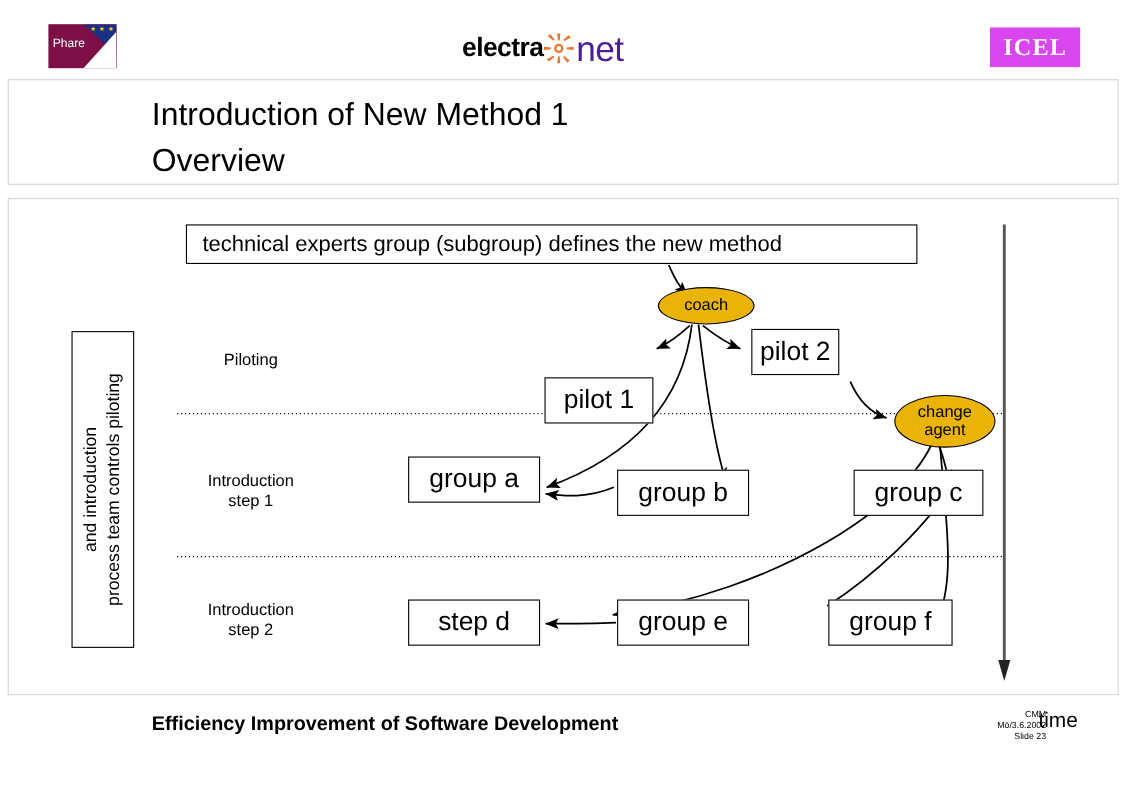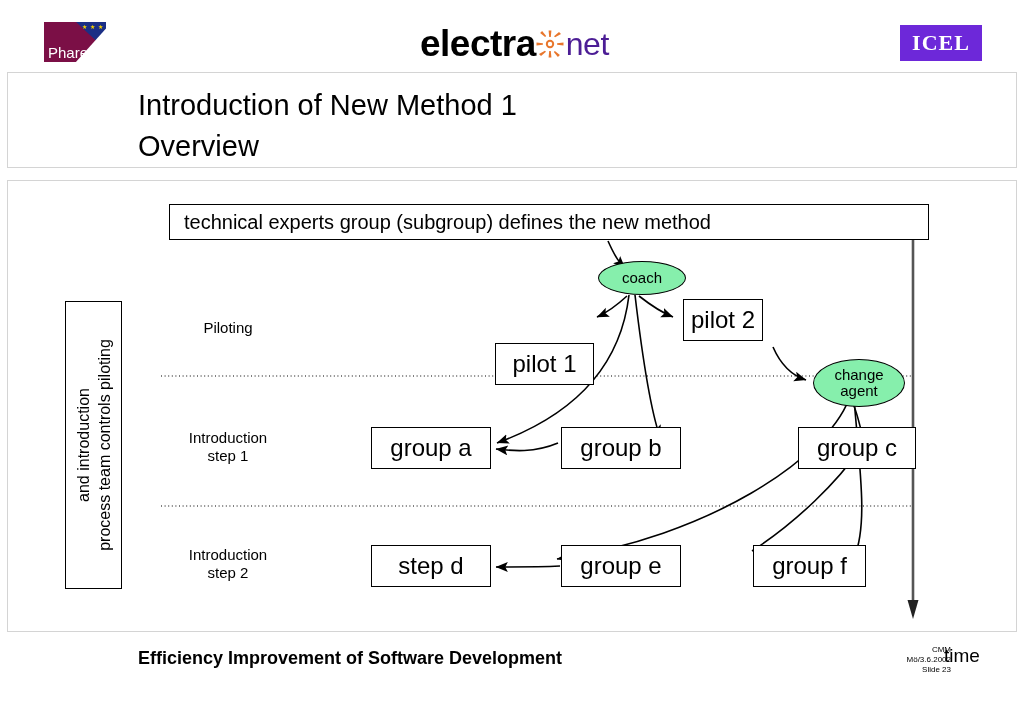--- a/index.html
+++ b/index.html
@@ -25,23 +25,23 @@
     left: 44px;
     top: 22px;
     width: 62px;
     height: 40px;
     background: #7b0f46;
     overflow: hidden;
   }
   .logo-phare .phare-text {
     position: absolute;
     left: 4px;
-    bottom: 1px;
+    bottom: 14px;
     color: #ffffff;
-    font-size: 15px;
+    font-size: 11px;
     letter-spacing: 0px;
     line-height: 16px;
   }
   .logo-phare .eu-corner {
     position: absolute;
     right: 0;
     top: 0;
     width: 30px;
     height: 28px;
     background: #1b2f85;
@@ -71,21 +71,21 @@
 
   .logo-electra {
     position: absolute;
     left: 420px;
     top: 24px;
     height: 40px;
     display: flex;
     align-items: center;
   }
   .logo-electra .lg-electra {
-    font-size: 37px;
+    font-size: 24px;
     font-weight: bold;
     letter-spacing: -0.5px;
     color: #000000;
   }
   .logo-electra .lg-burst {
     display: inline-block;
     position: relative;
     width: 28px;
     height: 28px;
     margin: 0 2px 0 0;
@@ -96,21 +96,21 @@
     color: #4c1d95;
     letter-spacing: -0.5px;
   }
 
   .logo-icel {
     position: absolute;
     right: 42px;
     top: 25px;
     width: 82px;
     height: 36px;
-    background: #6d28d9;
+    background: #d946ef;
     color: #ffffff;
     font-family: "Liberation Serif", serif;
     font-size: 22px;
     font-weight: bold;
     letter-spacing: 1px;
     display: flex;
     align-items: center;
     justify-content: center;
   }
 
@@ -161,21 +161,21 @@
     white-space: nowrap;
   }
   .dbox.wide {
     font-size: 20px;
     justify-content: flex-start;
     padding-left: 8px;
   }
   .ellipse {
     position: absolute;
     border: 1.3px solid #000000;
-    background: #86efac;
+    background: #eab308;
     border-radius: 50%;
     box-sizing: border-box;
     display: flex;
     align-items: center;
     justify-content: center;
     text-align: center;
     font-size: 15px;
     line-height: 16px;
     color: #000000;
   }
@@ -313,39 +313,39 @@
 
       <path d="M846,218 C852,290 860,344 846,377" stroke="#000000" stroke-width="1.6" fill="none" marker-end="url(#ah)"></path>
 
       <path d="M550,262 C526,272 505,270 488,268" stroke="#000000" stroke-width="1.6" fill="none" marker-end="url(#ah)"></path>
 
       <path d="M744,370 C790,340 830,300 852,268" stroke="#000000" stroke-width="1.6" fill="none"></path>
 
       <path d="M552,385 C530,386 510,386 488,386" stroke="#000000" stroke-width="1.6" fill="none" marker-end="url(#ah)"></path>
     </svg>
 
-    <div class="dbox wide" style="left:161px; top:23px; width:760px; height:36px;padding-left:14px;">technical experts group (subgroup) defines the new method</div>
+    <div class="dbox wide" style="left:161px; top:23px; width:665px; height:36px;padding-left:14px;">technical experts group (subgroup) defines the new method</div>
 
     <div class="ellipse" style="left:590px; top:80px; width:88px; height:34px;">coach</div>
 
     <div class="ellipse" style="left:805px; top:178px; width:92px; height:48px; white-space:pre-line;">change
 agent</div>
 
     <div class="phase-label" style="left:160px; top:138px; width:120px;">Piloting</div>
     <div class="phase-label" style="left:155px; top:248px; width:130px;">Introduction
 step 1</div>
     <div class="phase-label" style="left:155px; top:365px; width:130px;">Introduction
 step 2</div>
 
     <div class="dbox" style="left:487px; top:118px; width:99px; height:42px;margin-top:44px;">pilot 1</div>
     <div class="dbox" style="left:675px; top:118px; width:80px; height:42px;">pilot 2</div>
 
-    <div class="dbox" style="left:363px; top:246px; width:120px; height:42px;">group a</div>
+    <div class="dbox" style="left:363px; top:234px; width:120px; height:42px;">group a</div>
     <div class="dbox" style="left:553px; top:246px; width:120px; height:42px;">group b</div>
-    <div class="dbox" style="left:790px; top:246px; width:118px; height:42px;">group c</div>
+    <div class="dbox" style="left:768px; top:246px; width:118px; height:42px;">group c</div>
 
     <div class="dbox" style="left:363px; top:364px; width:120px; height:42px;">step d</div>
     <div class="dbox" style="left:745px; top:364px; width:113px; height:42px;">group f</div>
     <div class="dbox" style="left:553px; top:364px; width:120px; height:42px;">group e</div>
 
     <div class="side-box" style="left:57px; top:120px; width:57px; height:288px;">
       <span class="vtext" style="margin-left:10px;">process team controls piloting</span>
       <span class="vtext" style="margin-left:-11px;">and introduction</span>
     </div>
 

